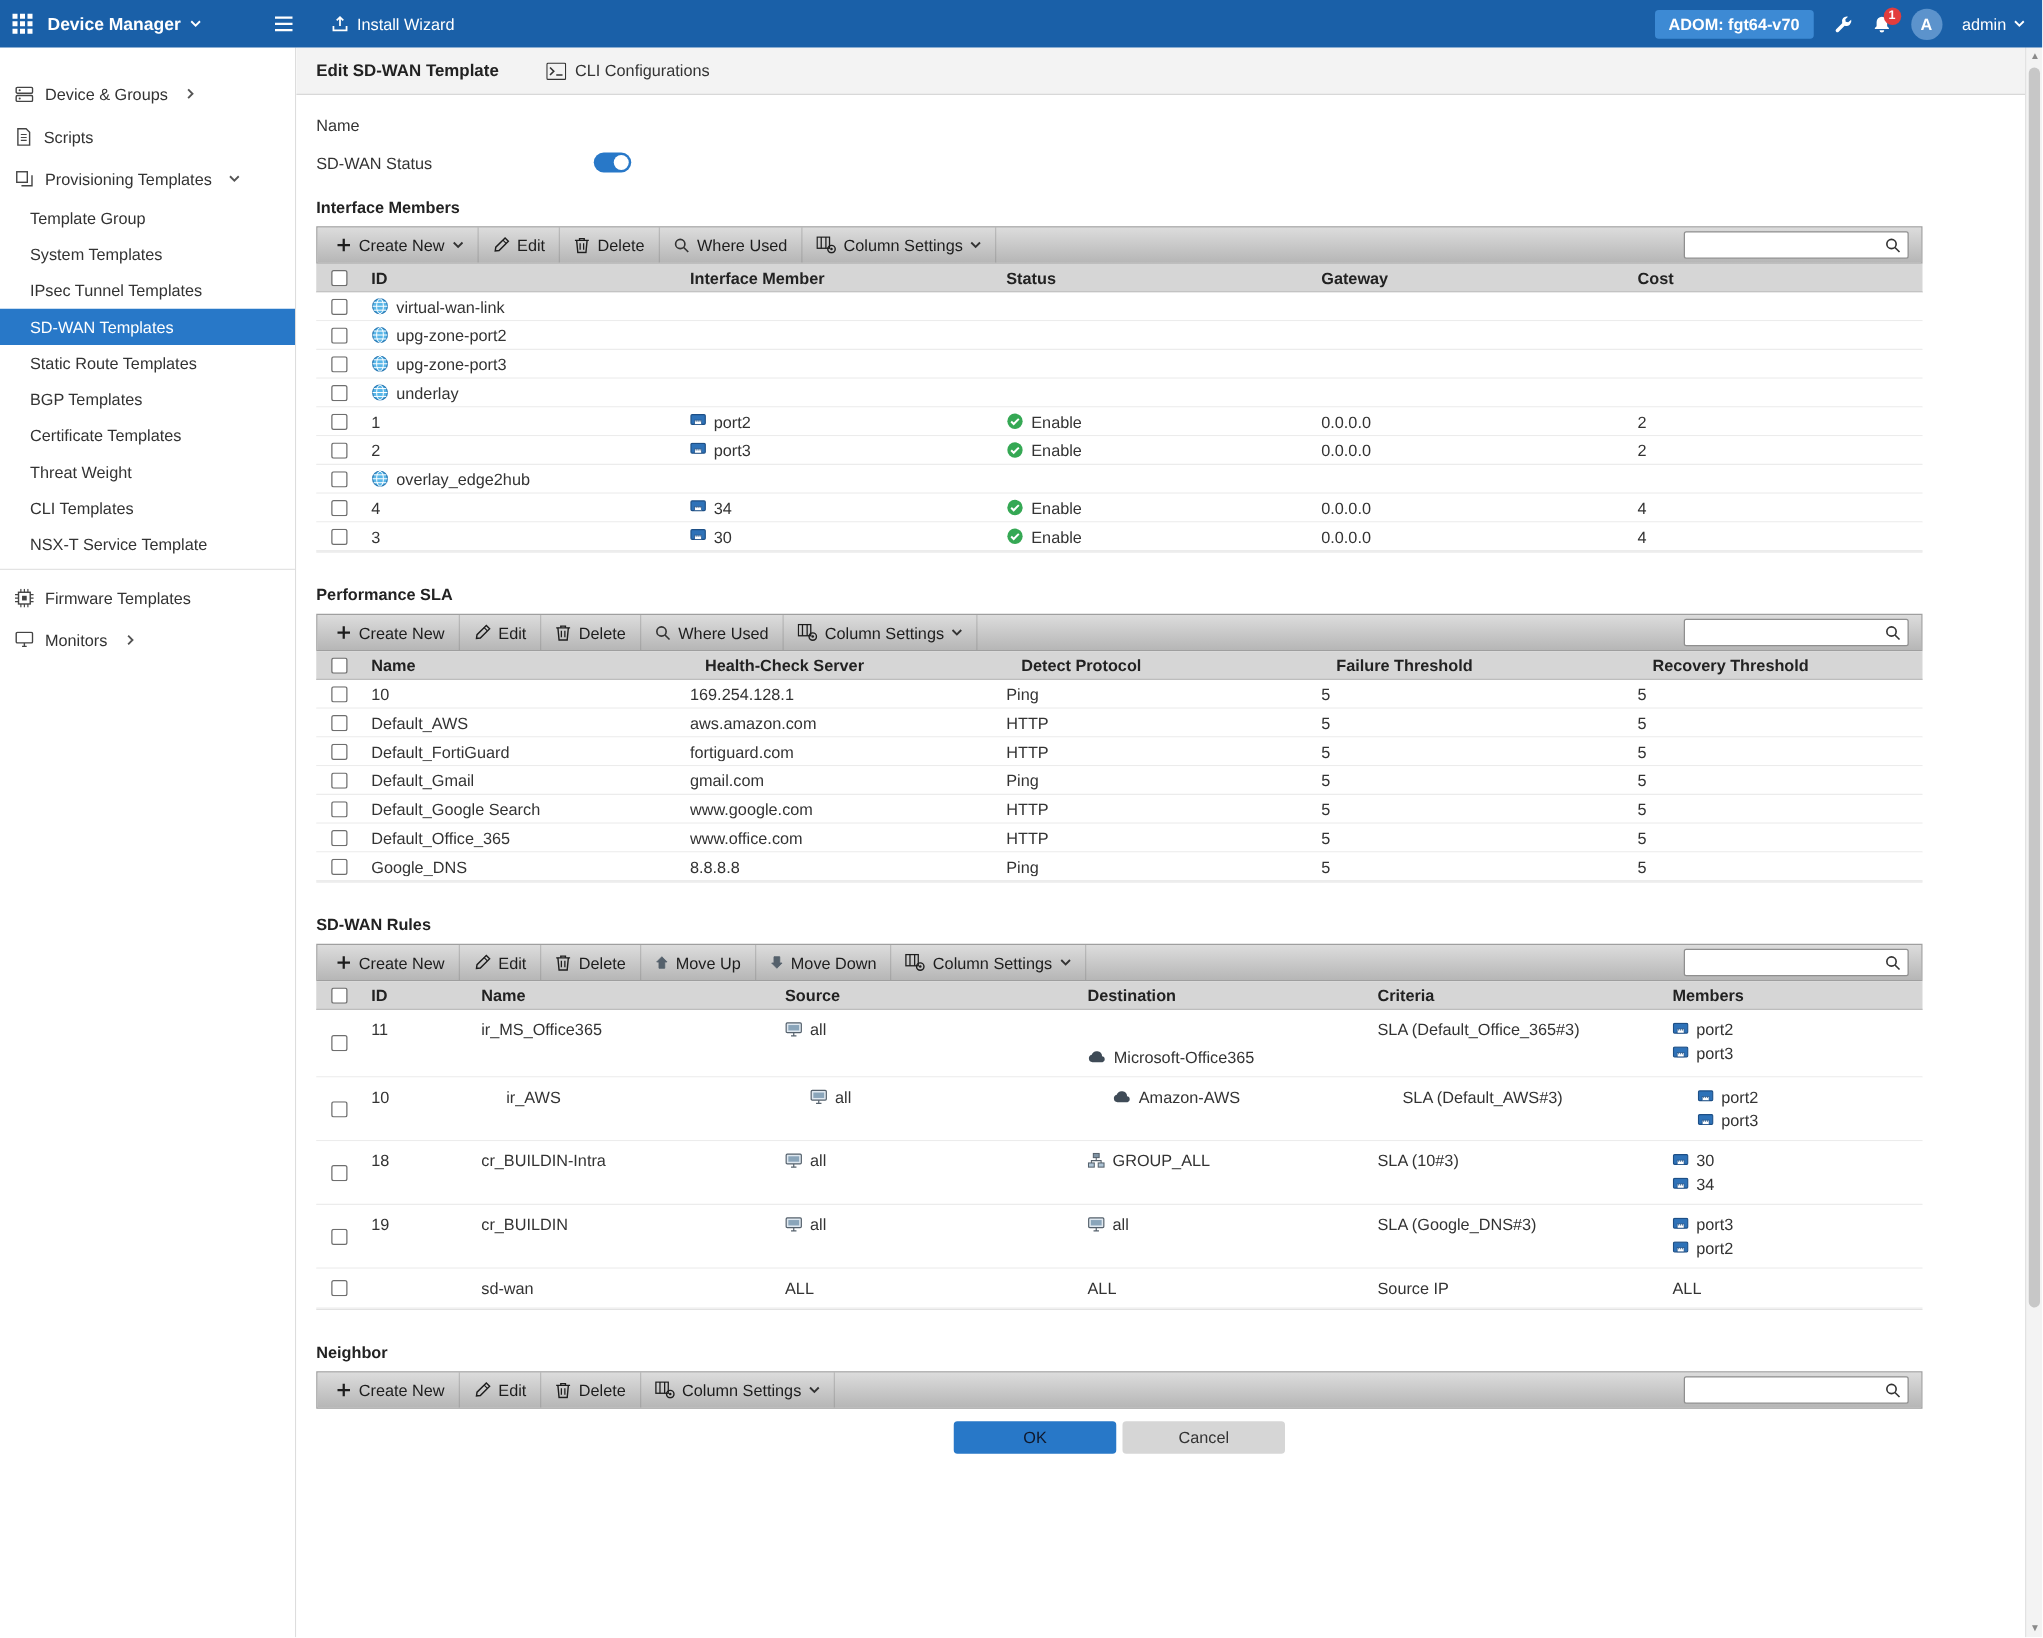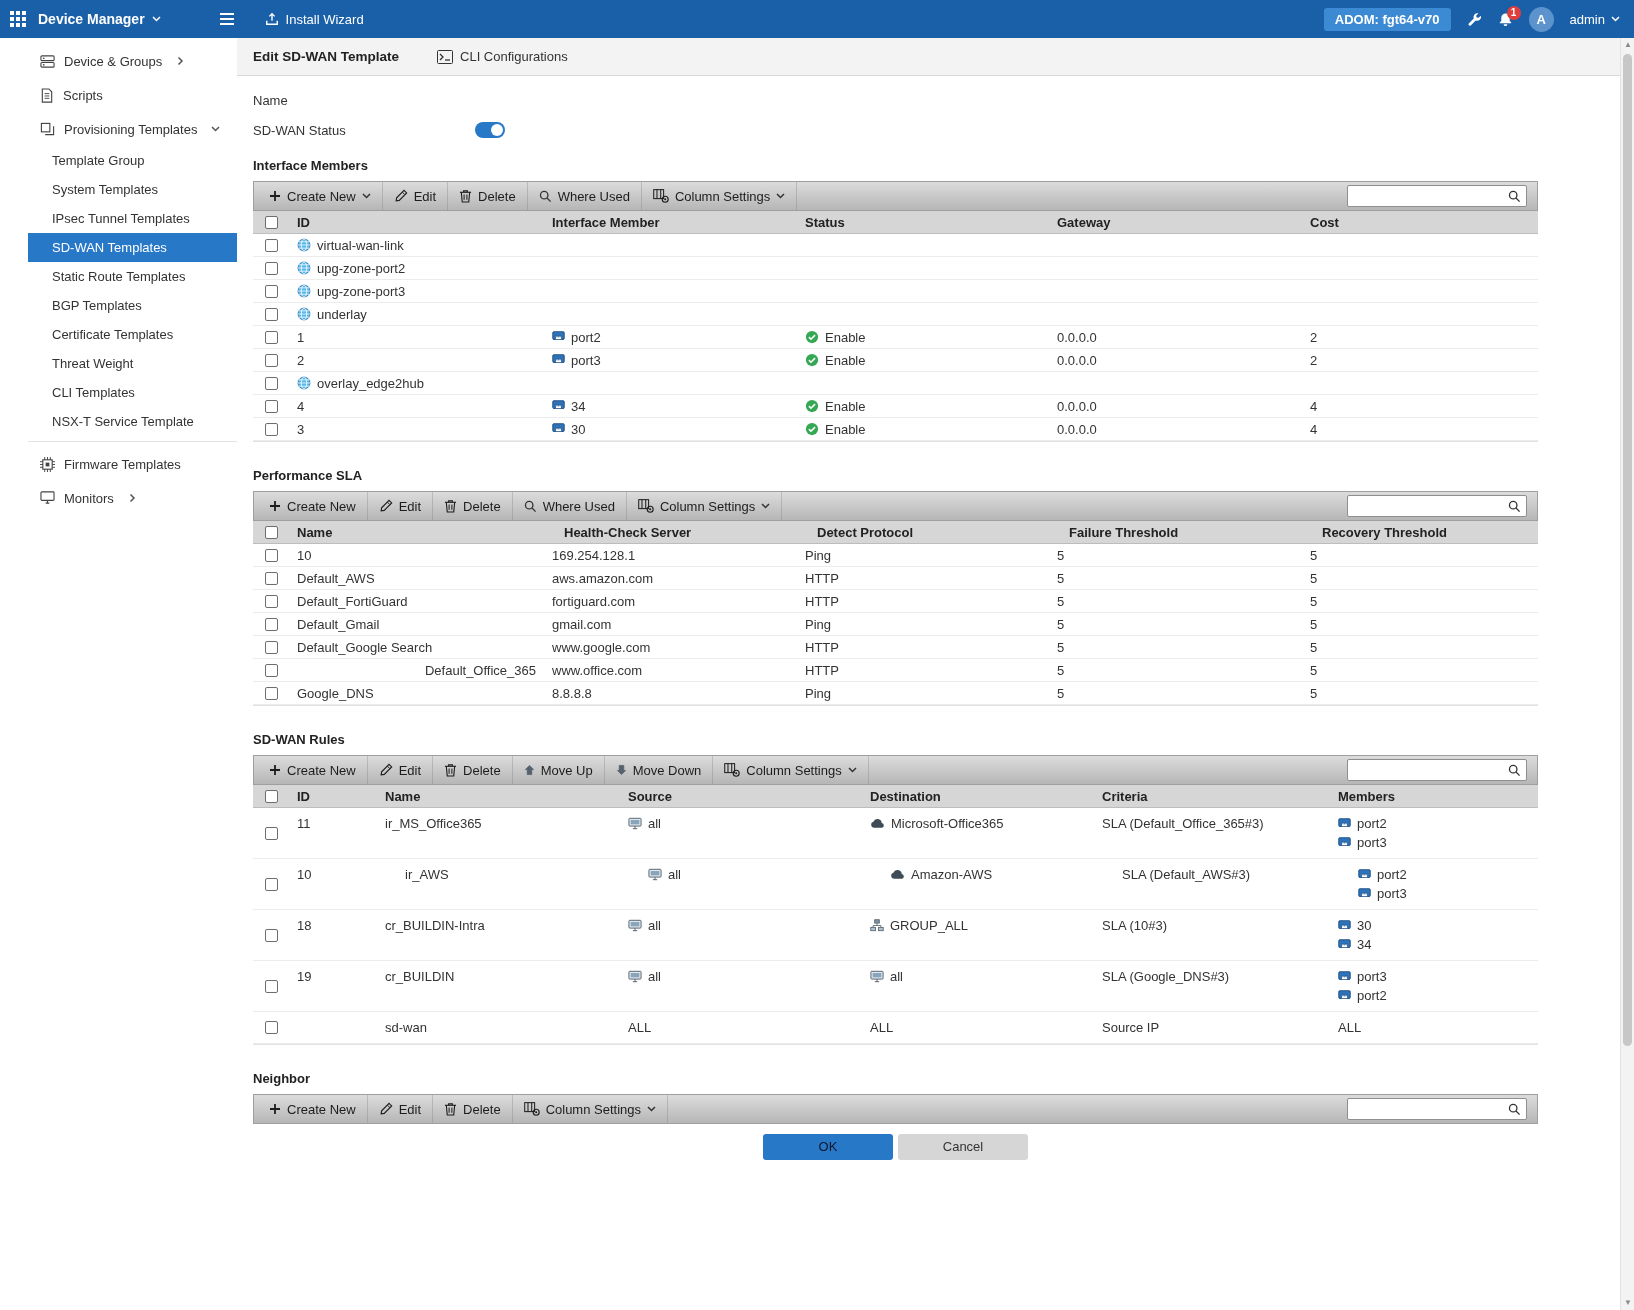--- a/index.html
+++ b/index.html
@@ -16,21 +16,21 @@
   .install { margin-left:30px; display:flex; align-items:center; gap:7px; cursor:pointer; }
   .tb-right { margin-left:auto; display:flex; align-items:center; gap:16px; }
   .adom { background:#3d8ad4; border-radius:3px; padding:4px 11px; font-weight:bold; cursor:pointer; }
   .icon-btn { display:flex; align-items:center; cursor:pointer; }
   .bell { position:relative; }
   .badge { position:absolute; top:-6px; right:-8px; background:#e23d3d; color:#fff; border-radius:8px; font-size:10px; min-width:14px; height:14px; line-height:14px; text-align:center; padding:0 3px; font-weight:bold; }
   .avatar { width:25px; height:25px; border-radius:50%; background:#5c93cc; display:flex; align-items:center; justify-content:center; font-weight:bold; color:#fff; cursor:pointer; }
   .user { display:flex; align-items:center; gap:6px; cursor:pointer; }
 
   
-  .sidebar { position:absolute; left:0; top:38px; bottom:0; width:237px; background:#fff; border-right:1px solid #ddd; padding-top:6px;margin-left:28px; }
+  .sidebar { position:absolute; left:0; top:38px; bottom:0; width:237px; background:#fff; border-right:1px solid #ddd; padding-top:20px; }
   .sb-item { height:34px; display:flex; align-items:center; gap:9px; padding:0 12px; cursor:pointer; color:#333; }
   .sb-chev { display:inline-flex; color:#555; margin-left:5px; }
   .sb-chev.right svg { transform:rotate(-90deg); }
   .sb-child { height:29px; display:flex; align-items:center; padding-left:24px; cursor:pointer; color:#333; }
   .sb-child.selected { background:#2878c8; color:#fff; }
   .sb-divider { border-top:1px solid #e3e3e3; margin:5px 0; }
   .ic { display:inline-flex; align-items:center; justify-content:center; flex:none; }
 
   
   .main { position:absolute; left:237px; top:38px; right:14px; bottom:0; background:#fff; overflow:hidden; }
@@ -742,21 +742,21 @@
                 <span>5</span>
               </div>
               <div class="tcell flex">
                 <span>5</span>
               </div>
             </div>
             <div class="trow">
               <div class="tcell cb">
                 <div class="checkbox"></div>
               </div>
-              <div class="tcell" style="width: 255px; justify-content: flex-end;">
+              <div class="tcell" style="width: 255px;">
                 <span>Default_Office_365</span>
               </div>
               <div class="tcell" style="width: 253px;">
                 <span>www.office.com</span>
               </div>
               <div class="tcell" style="width: 252px;">
                 <span>HTTP</span>
               </div>
               <div class="tcell" style="width: 253px;">
                 <span>5</span>
@@ -883,21 +883,21 @@
               <div class="tcell" style="width: 242px;">
                 <span class="ic">
                   <svg width="14" height="13" viewBox="0 0 16 15">
                     <rect x="1" y="1.5" width="14" height="9" rx="1" fill="#dfe8f0" stroke="#55616c" stroke-width="1.1"></rect>
                     <rect x="3" y="3.5" width="10" height="5" fill="#8aa5ba"></rect>
                     <path d="M5.5 13.5h5M8 10.5v3" stroke="#55616c" stroke-width="1.1"></path>
                   </svg>
                 </span>
                 <span>all</span>
               </div>
-              <div class="tcell" style="width: 232px;">
+              <div class="tcell" style="width: 232px; margin-top: 22px;">
                 <span class="ic">
                   <svg width="15" height="11" viewBox="0 0 16 11">
                     <path d="M12.8 10H4.2A3.2 3.2 0 0 1 3.6 3.7 4.6 4.6 0 0 1 12.5 4.9 2.6 2.6 0 0 1 12.8 10z" fill="#3f4b57"></path>
                   </svg>
                 </span>
                 <span>Microsoft-Office365</span>
               </div>
               <div class="tcell" style="width: 236px;">
                 <span>SLA (Default_Office_365#3)</span>
               </div>

